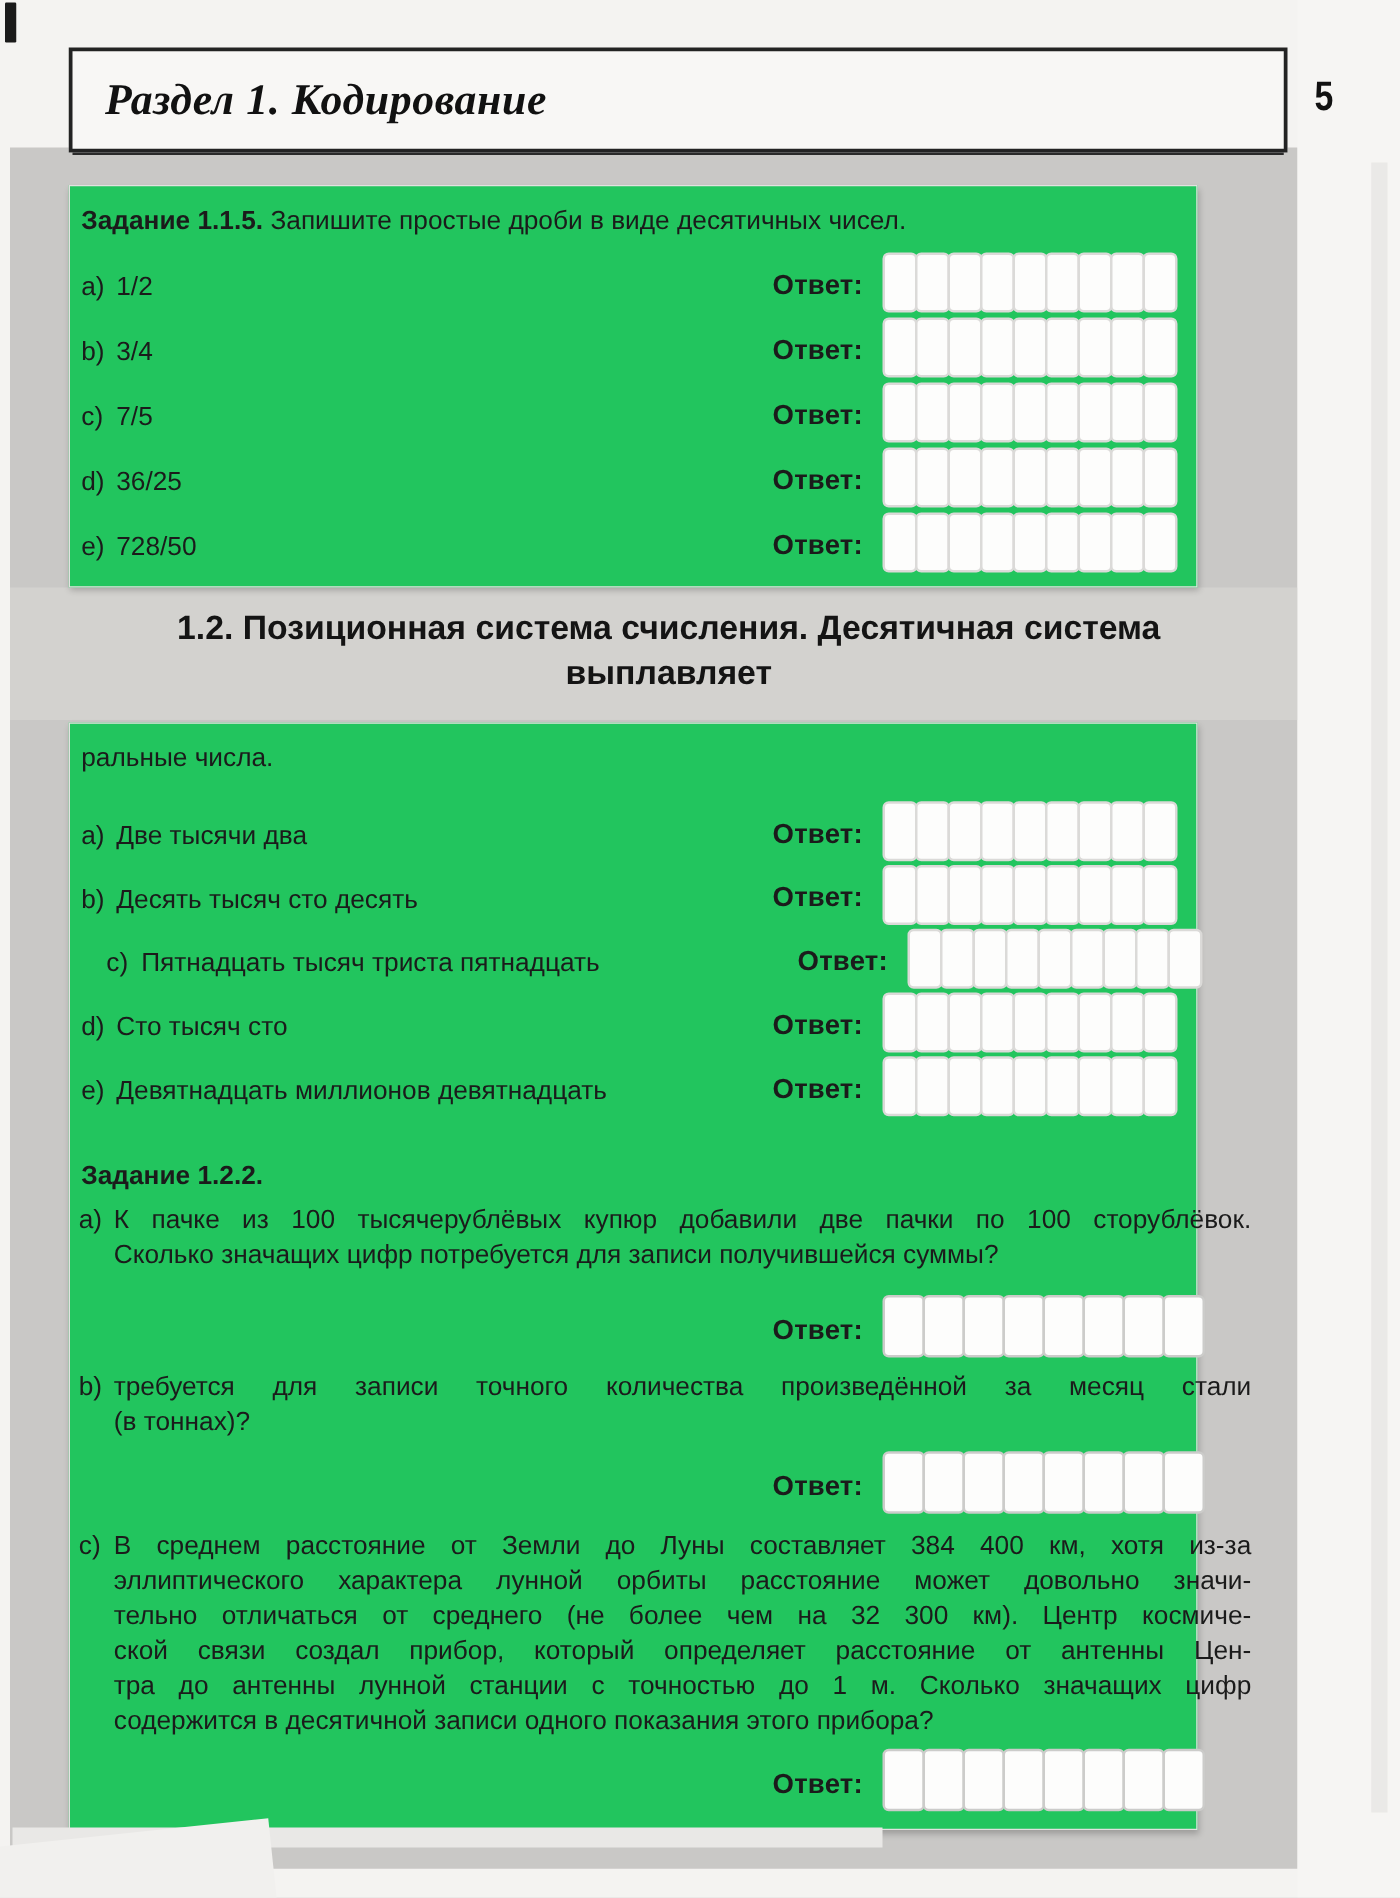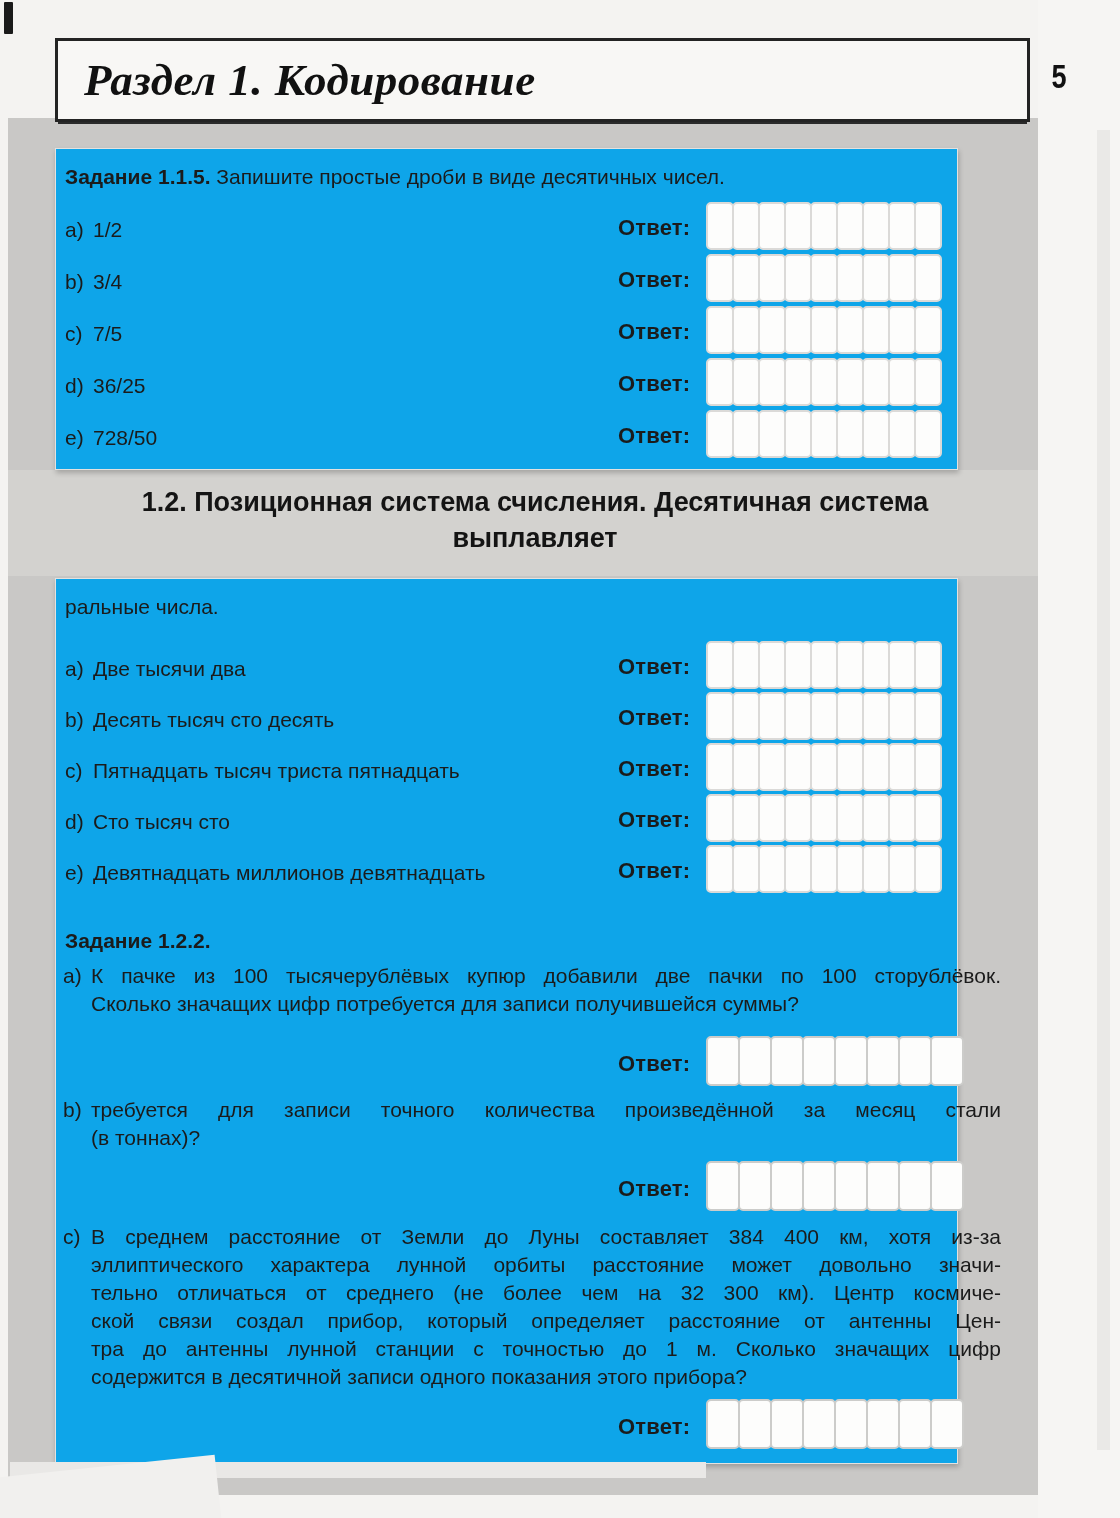--- a/index.html
+++ b/index.html
@@ -26,33 +26,33 @@
 
   
   .header-box{
     position:absolute;left:55px;top:38px;width:975px;height:84px;
     background:#f8f7f5;border:3px solid #232323;box-sizing:border-box;
     box-shadow:0 5px 0 -3px #2a2a2a;
     display:flex;align-items:center;
   }
   .header-title{
     font-family:"Liberation Serif", serif;
-    font-style:italic;font-weight:700;font-size:45px;
+    font-style:italic;font-weight:700;font-size:35px;
     padding-left:26px;letter-spacing:.5px;color:#111;
   }
   .page-num{
     position:absolute;left:1048px;top:58px;width:40px;
     font-weight:700;font-size:33px;color:#111;
     transform:scaleX(.82);
   }
 
   
   .task-box{
     position:absolute;left:55px;width:903px;
-    background:#0ea5e9;border:1px solid #e3e2e0;box-sizing:border-box;
+    background:#22c55e;border:1px solid #e3e2e0;box-sizing:border-box;
     box-shadow:1px 3px 5px rgba(0,0,0,.22);
   }
   .box1{top:148px;height:322px;}
   .box2{top:578px;height:886px;}
 
   .task-title{position:absolute;left:9px;top:14px;width:938px;font-size:21px;line-height:28px;}
   .task-title b{font-weight:700;}
 
   .jl{text-align:justify;text-align-last:justify;}
   .just .tline{text-align:justify;text-align-last:justify;}
@@ -69,21 +69,21 @@
     width:28px;height:100%;box-sizing:border-box;
     background:#fdfdfc;border:2px solid #dbdad8;border-radius:5px;
     margin-left:-2px;
   }
   .agrid .cell:first-child{margin-left:0;}
   .g8 .cell{width:34px;border-color:#ccccca;}
 
   
   .r115-0{top:53px;}.r115-1{top:105px;}.r115-2{top:157px;}.r115-3{top:209px;}.r115-4{top:261px;}
   
-  .r121-0{top:62px;}.r121-1{top:113px;}.r121-2{top:164px;}.r121-3{top:215px;}.r121-4{top:266px;}
+  .r121-0{top:62px;}.r121-1{top:113px;}.r121-2{top:164px;margin-left:20px;}.r121-3{top:215px;}.r121-4{top:266px;}
   
   .r122-a{top:457px;height:50px;}
   .r122-b{top:582px;height:50px;}
   .r122-c{top:820px;height:50px;}
 
   
   .section-heading{
     position:absolute;left:60px;top:484px;width:950px;
     font-weight:700;font-size:27px;color:#141414;
   }

